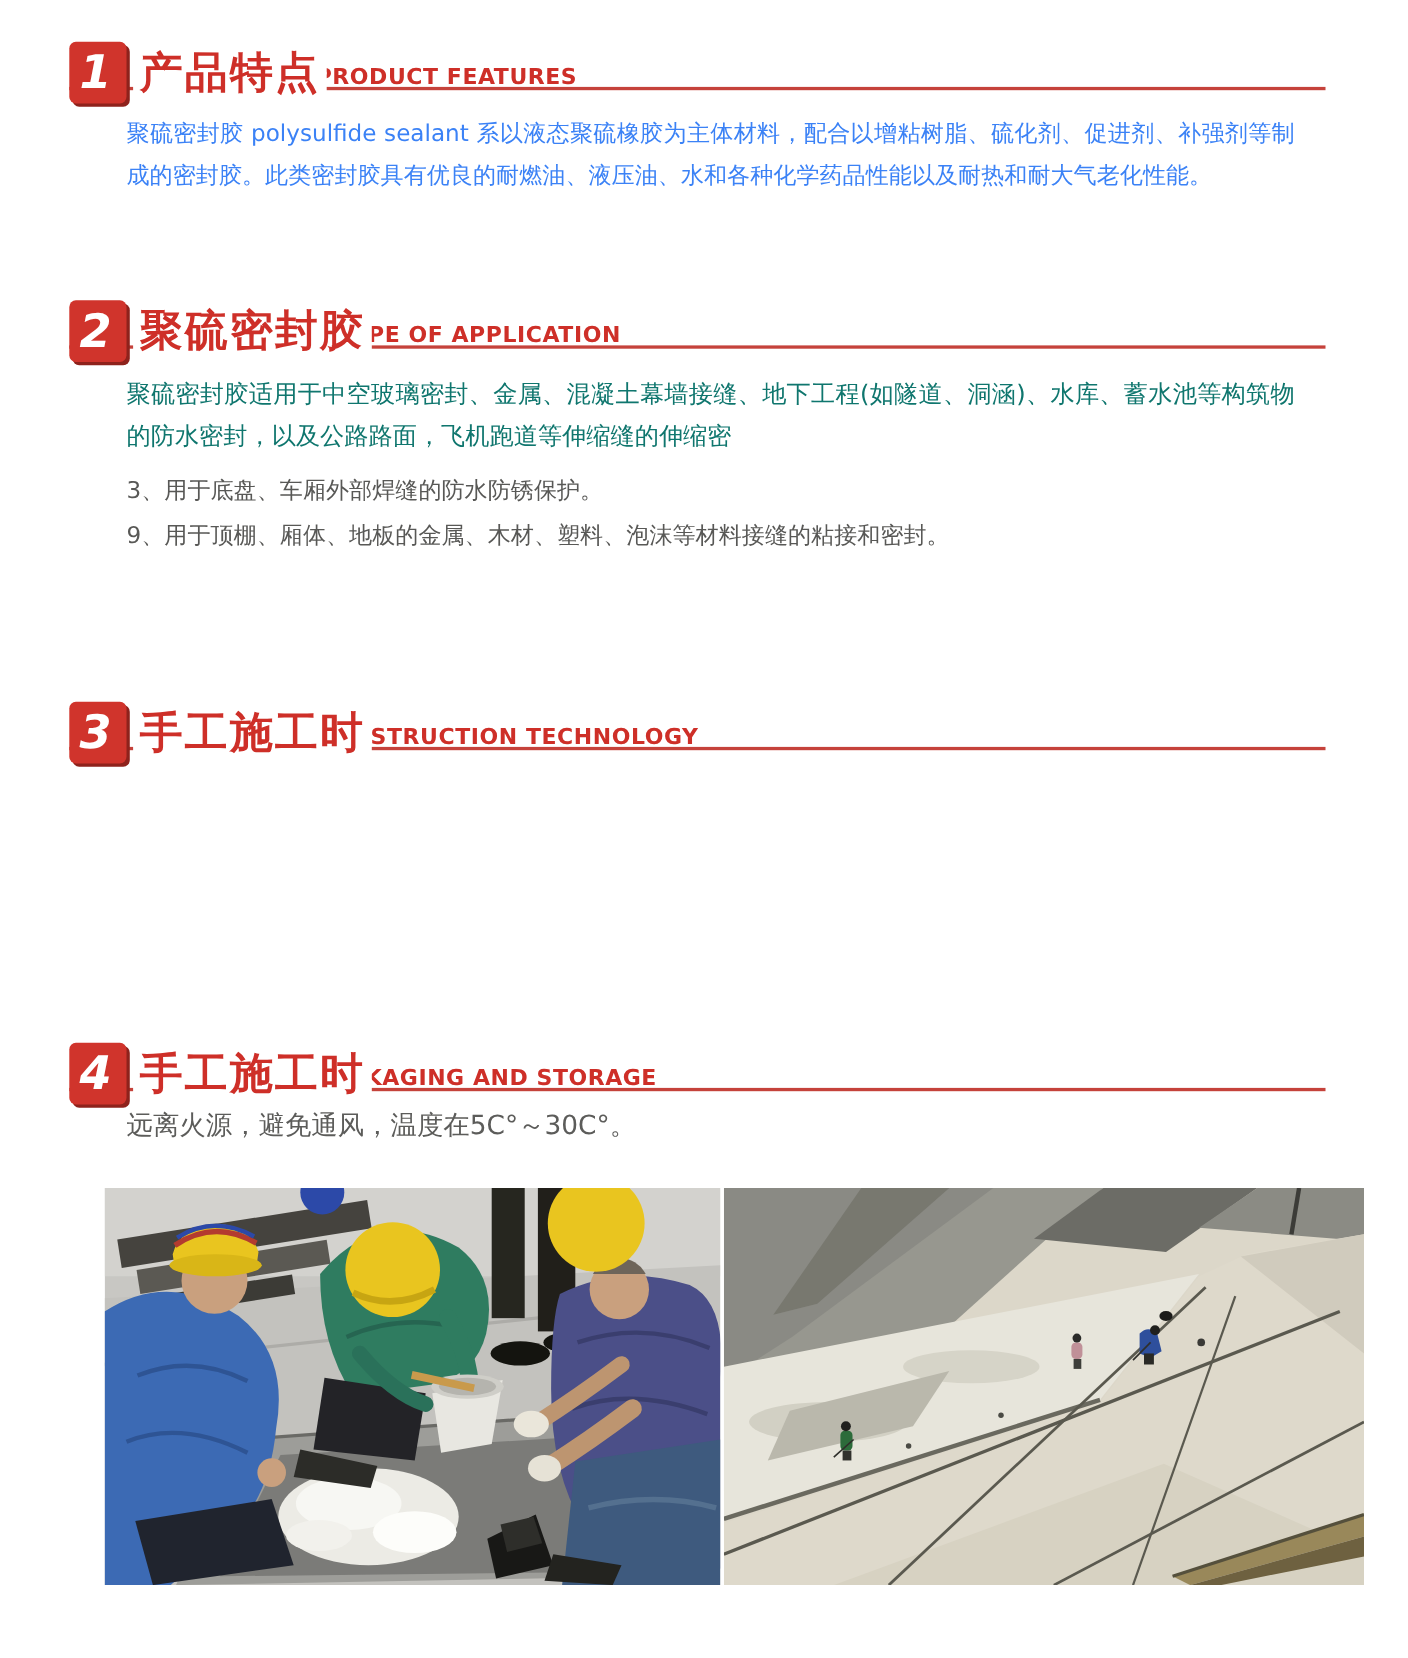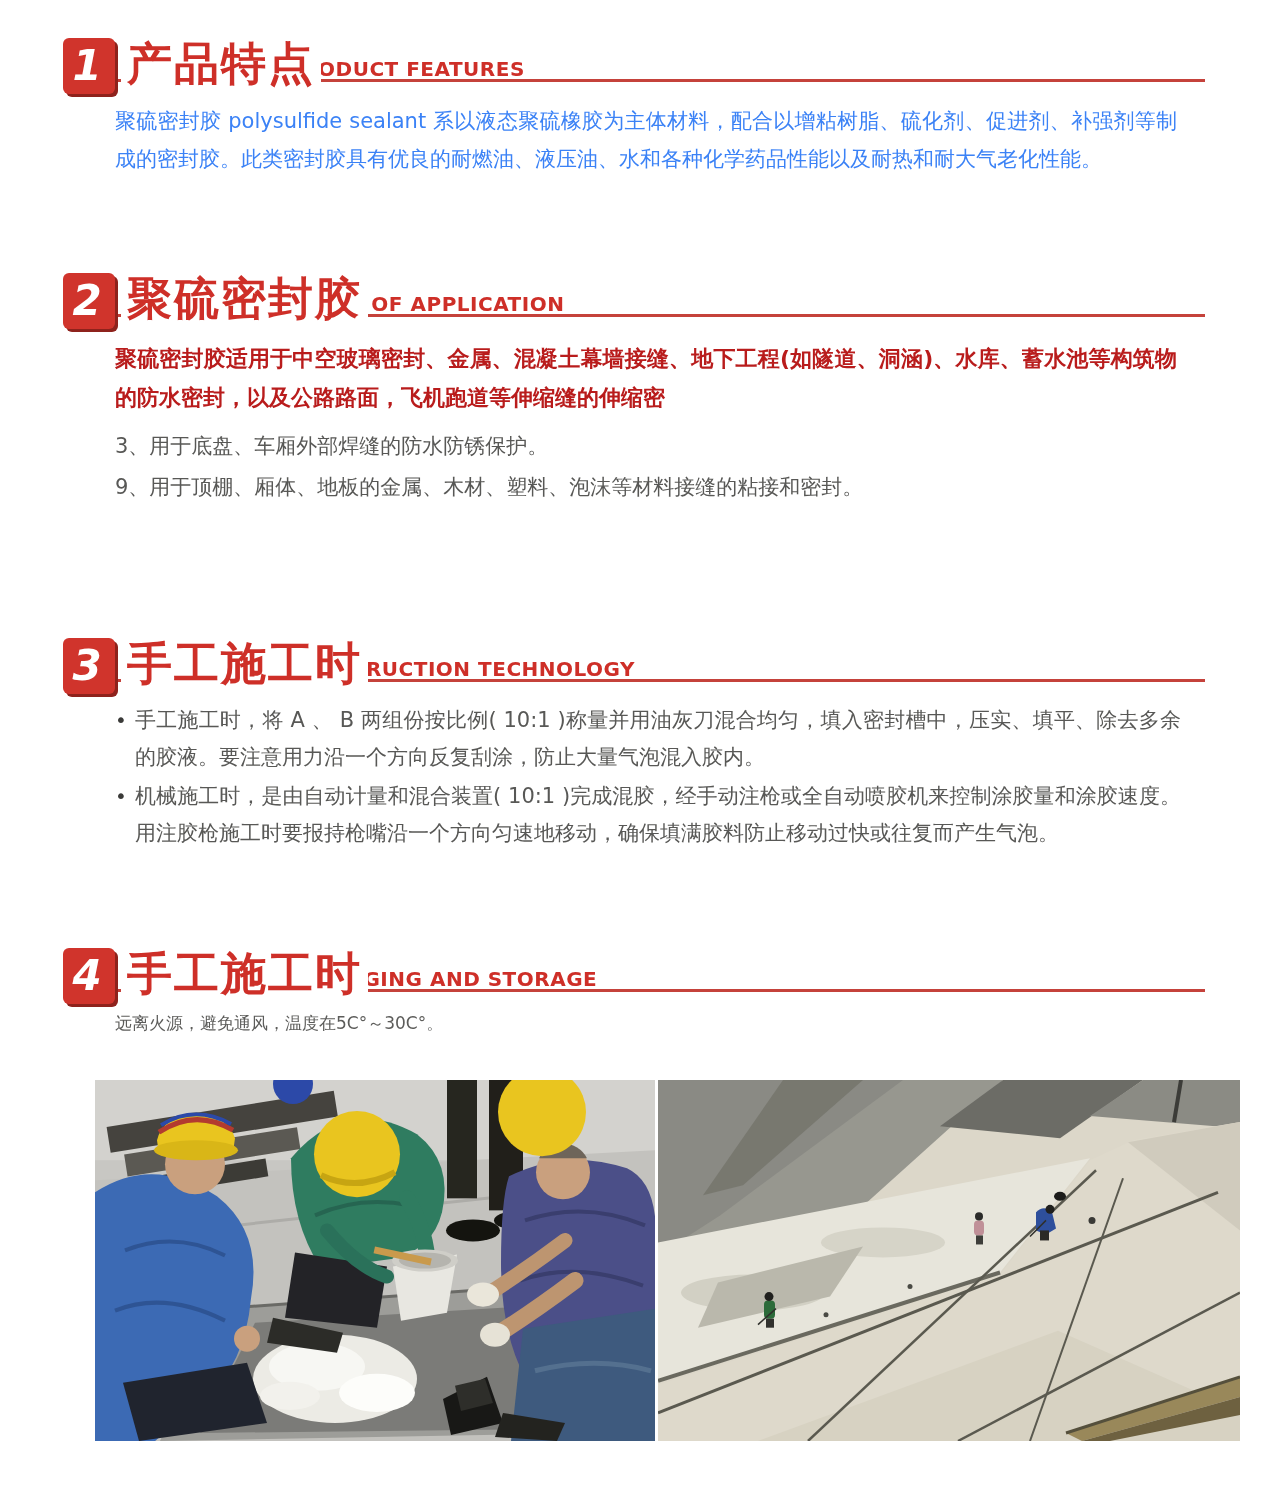--- a/index.html
+++ b/index.html
@@ -22,38 +22,38 @@
     box-shadow:3px 3px 0 #8e221c;
     display:flex; align-items:center; justify-content:center;
     z-index:2;
   }
   .badge span {
     color:#ffffff; font-size:42px; font-weight:bold; font-style:italic;
     line-height:1; transform:translateX(-2px);
   }
   .cn-title {
     position:absolute; left:58px; bottom:-7px;
-    color:#ce2f28; font-size:45px; font-weight:bold;
+    color:#ce2f28; font-size:39px; font-weight:bold;
     letter-spacing:2px; line-height:1; white-space:nowrap; z-index:1;
     background:#ffffff; padding:0 6px;
   }
   .en-title {
     position:absolute; left:224px; bottom:-2px;
     color:#ce2f28; font-size:20px; font-weight:bold;
     letter-spacing:0.5px; white-space:nowrap;
   }
 
   .para {
     margin:20px 28px 0 52px;
     color:#3b82f6; font-size:21px; line-height:38px;
     text-align:justify;
   }
   .lead {
     margin:22px 28px 0 52px;
-    color:#b91c1c; font-size:22px; font-weight:bold; line-height:39px;
+    color:#0f766e; font-size:22px; font-weight:normal; line-height:39px;
     text-align:justify;
   }
   .num-list { list-style:none; margin:14px 28px 0 52px; }
   .num-list li {
     color:#585856; font-size:21px; line-height:30px;
   }
   .num-list li + li { margin-top:11px; }
   .num-list li:nth-child(3) { margin-top:4px; }
 
   .dot-list { list-style:none; margin:20px 24px 0 72px; }
@@ -62,21 +62,21 @@
     text-align:justify;
   }
   .dot-list li::before {
     content:"•"; position:absolute; left:-20px; top:0;
     color:#3a3a38; font-size:20px;
   }
   .dot-list li + li { margin-top:2px; }
 
   .storage-text {
     margin:16px 28px 0 52px;
-    color:#5c5c5a; font-size:17px; line-height:30px;
+    color:#5c5c5a; font-size:24px; line-height:30px;
   }
 
   .photos { position:absolute; top:1080px; left:95px; width:1145px; height:361px; }
   .photo { position:absolute; top:0; height:361px; overflow:hidden; }
   .photo svg { display:block; width:100%; height:100%; }
   #photo-left { left:0; width:560px; }
   #photo-right { left:563px; width:582px; }
 </style>
 </head>
 <body>
@@ -108,24 +108,20 @@
 </section>
 
 <section class="sec" id="sec3">
   <div class="sec-header">
     <div class="badge">
       <span>3</span>
     </div>
     <div class="cn-title">手工施工时</div>
     <div class="en-title">CONSTRUCTION TECHNOLOGY</div>
   </div>
-  <ul class="dot-list">
-    <li>手工施工时，将 A 、 B 两组份按比例( 10:1 )称量并用油灰刀混合均匀，填入密封槽中，压实、填平、除去多余的胶液。要注意用力沿一个方向反复刮涂，防止大量气泡混入胶内。</li>
-    <li>机械施工时，是由自动计量和混合装置( 10:1 )完成混胶，经手动注枪或全自动喷胶机来控制涂胶量和涂胶速度。用注胶枪施工时要报持枪嘴沿一个方向匀速地移动，确保填满胶料防止移动过快或往复而产生气泡。</li>
-  </ul>
 </section>
 
 <section class="sec" id="sec4">
   <div class="sec-header">
     <div class="badge">
       <span>4</span>
     </div>
     <div class="cn-title">手工施工时</div>
     <div class="en-title">PACKAGING AND STORAGE</div>
   </div>

